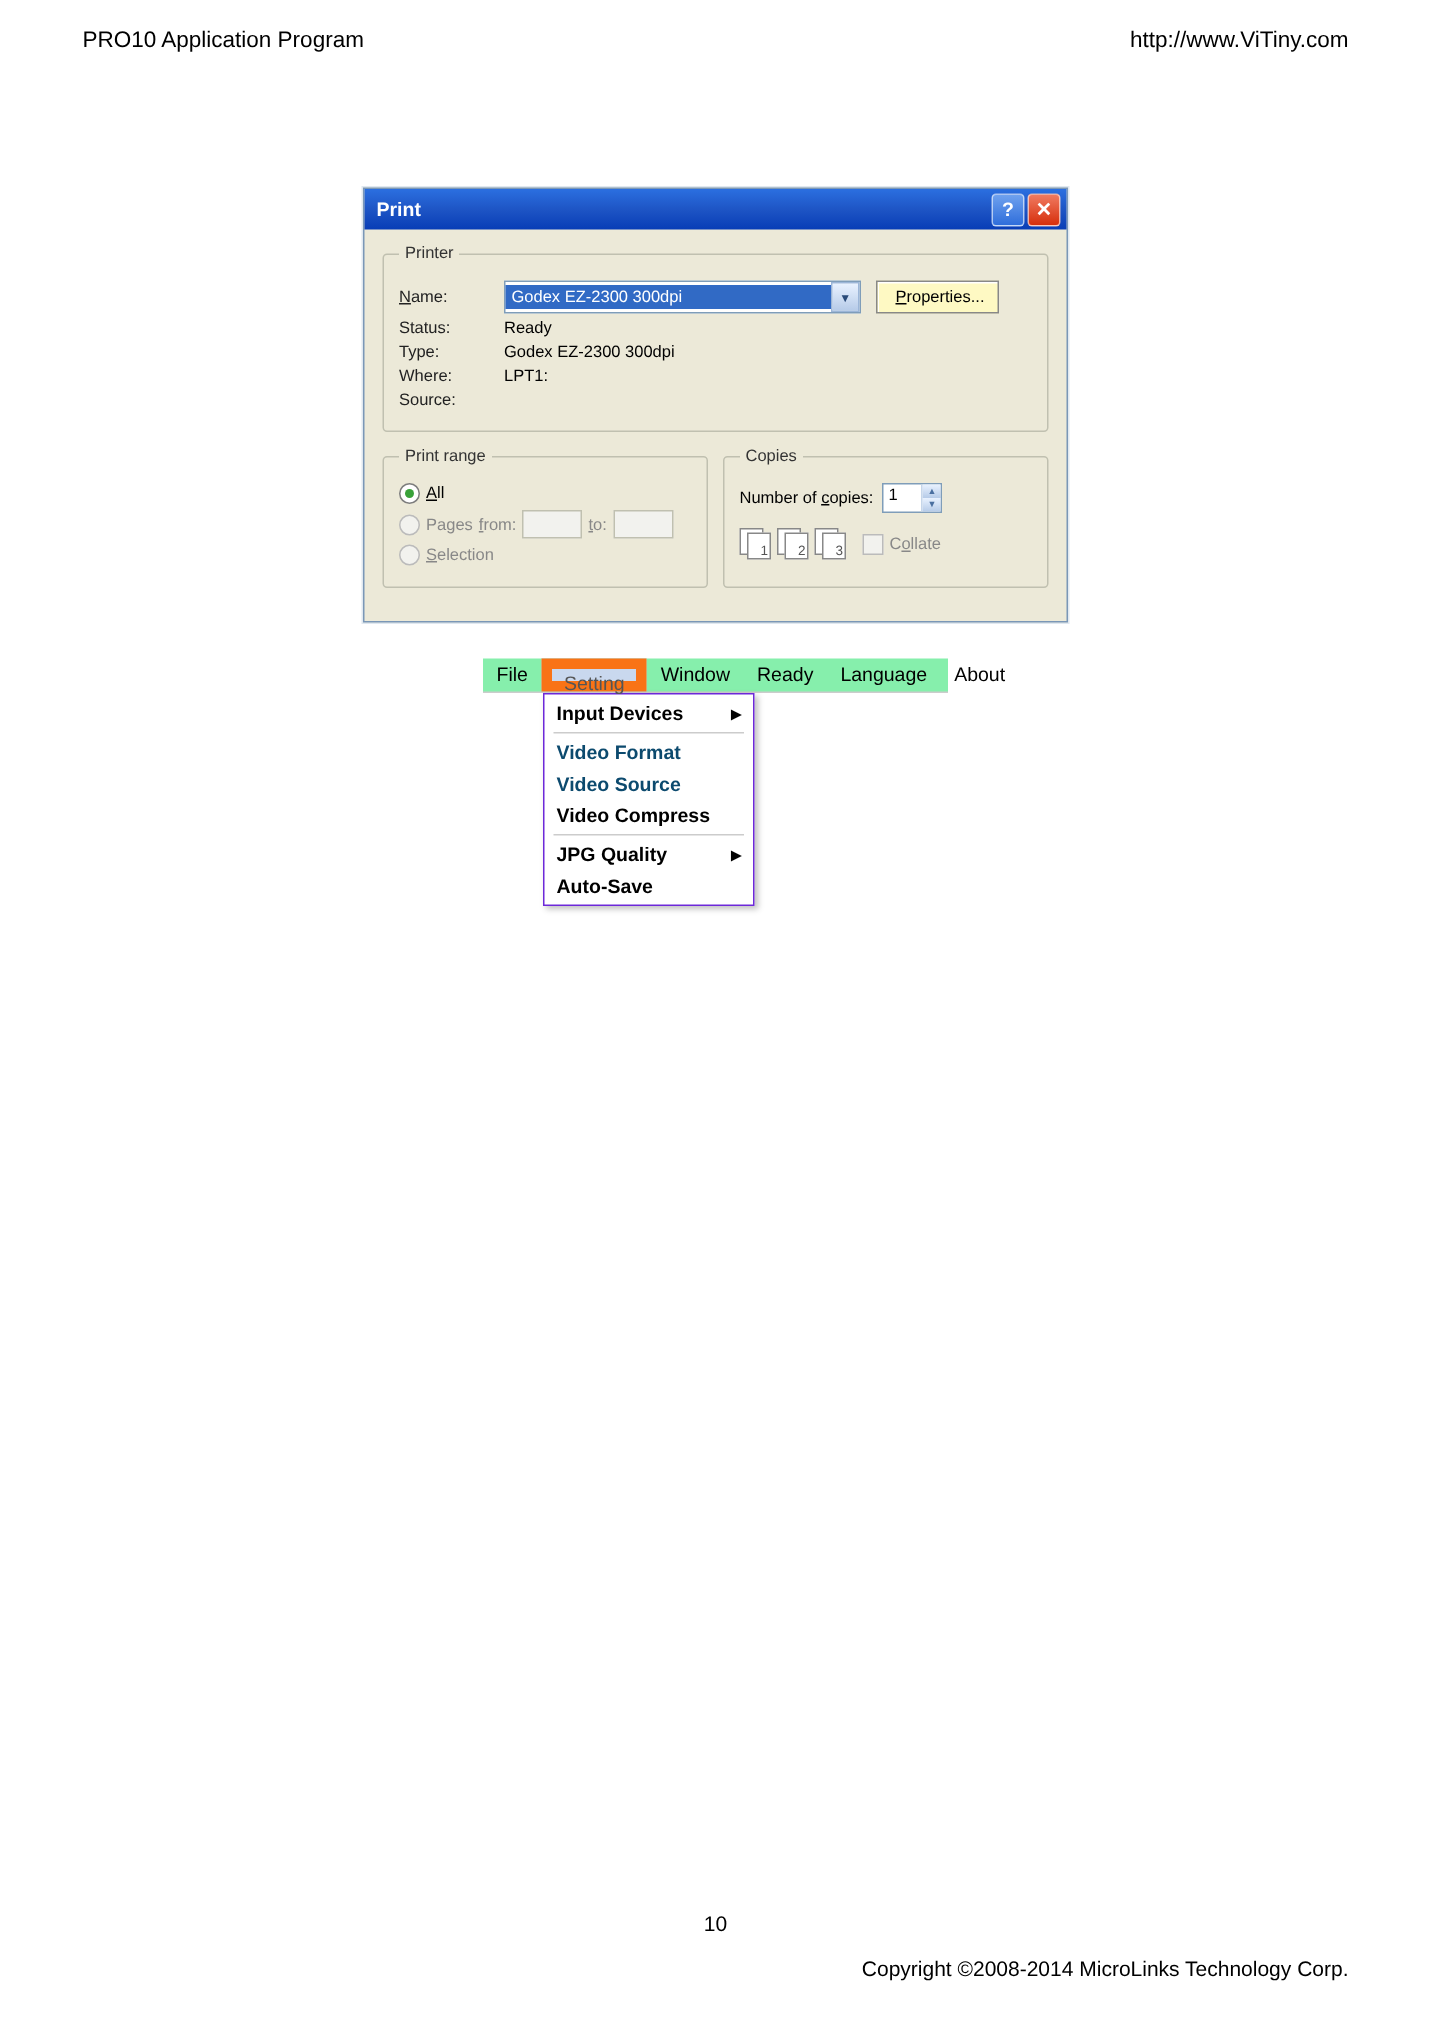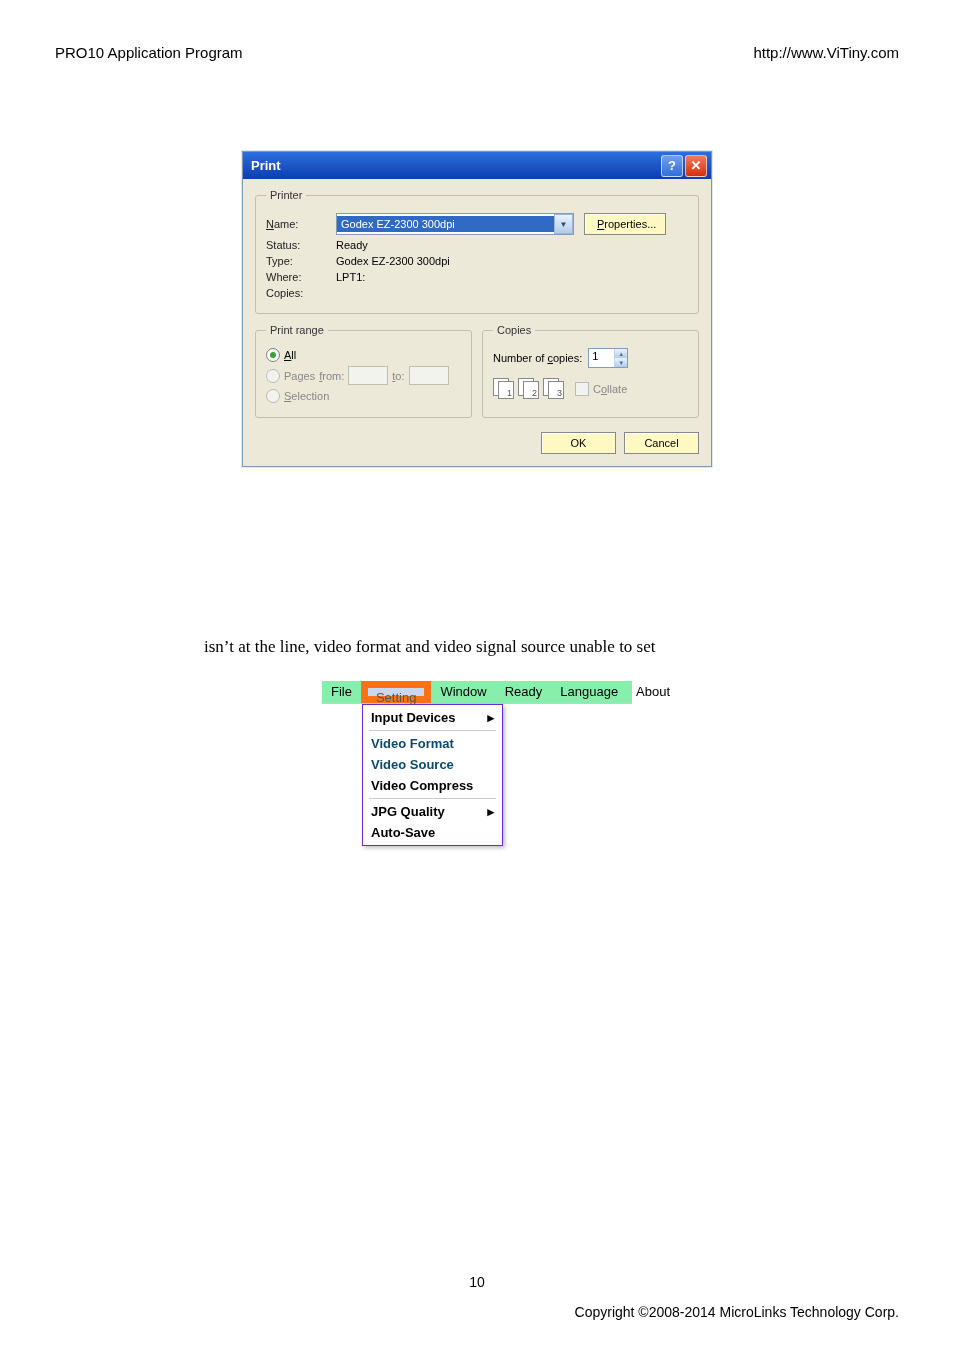--- a/index.html
+++ b/index.html
@@ -7,21 +7,21 @@
     padding: 0;
     background: #fff;
     font-family: Arial, sans-serif;
     width: 954px;
   }
   .page {
     position: relative;
     width: 954px;
     height: 1350px;
     box-sizing: border-box;
-    padding: 44px 55px 30px 55px;
+    padding: 18px 55px 30px 55px;
   }
   .header {
     display: flex;
     justify-content: space-between;
     font-size: 15px;
     color: #000;
     margin-bottom: 90px;
   }
   .print-dialog {
     width: 468px;
@@ -244,21 +244,21 @@
         </div>
         <div class="printer-row">
           <span class="lbl">Type:</span>
           <span>Godex EZ-2300 300dpi</span>
         </div>
         <div class="printer-row">
           <span class="lbl">Where:</span>
           <span>LPT1:</span>
         </div>
         <div class="printer-row">
-          <span class="lbl">Copies:</span>
+          <span class="lbl">Source:</span>
           <span></span>
         </div>
       </fieldset>
 
       <div class="two-col">
         <fieldset>
           <legend>Print range</legend>
           <div class="radio-row">
             <span class="radio checked"></span>
             <span><u class="m">A</u>ll</span>
@@ -303,28 +303,23 @@
                 <div class="sheet" style="left:0;top:0">3</div>
                 <div class="sheet" style="left:5px;top:3px">3</div>
               </div>
             </div>
             <span class="checkbox"></span>
             <span class="lbl-dis">C<u class="m">o</u>llate</span>
           </div>
         </fieldset>
       </div>
 
-      <div class="dlg-footer">
-        <button class="ok-btn">OK</button>
-        <button class="cancel-btn">Cancel</button>
-      </div>
     </div>
   </div>
 
-  <div class="para">isn’t at the line, video format and video signal source unable to set</div>
 
   <div class="menu-shot">
     <div class="menubar">
       <span>File</span>
       <span class="sel">Setting</span>
       <span>Window</span>
       <span>Ready</span>
       <span>Language</span>
       <span>About</span>
     </div>

